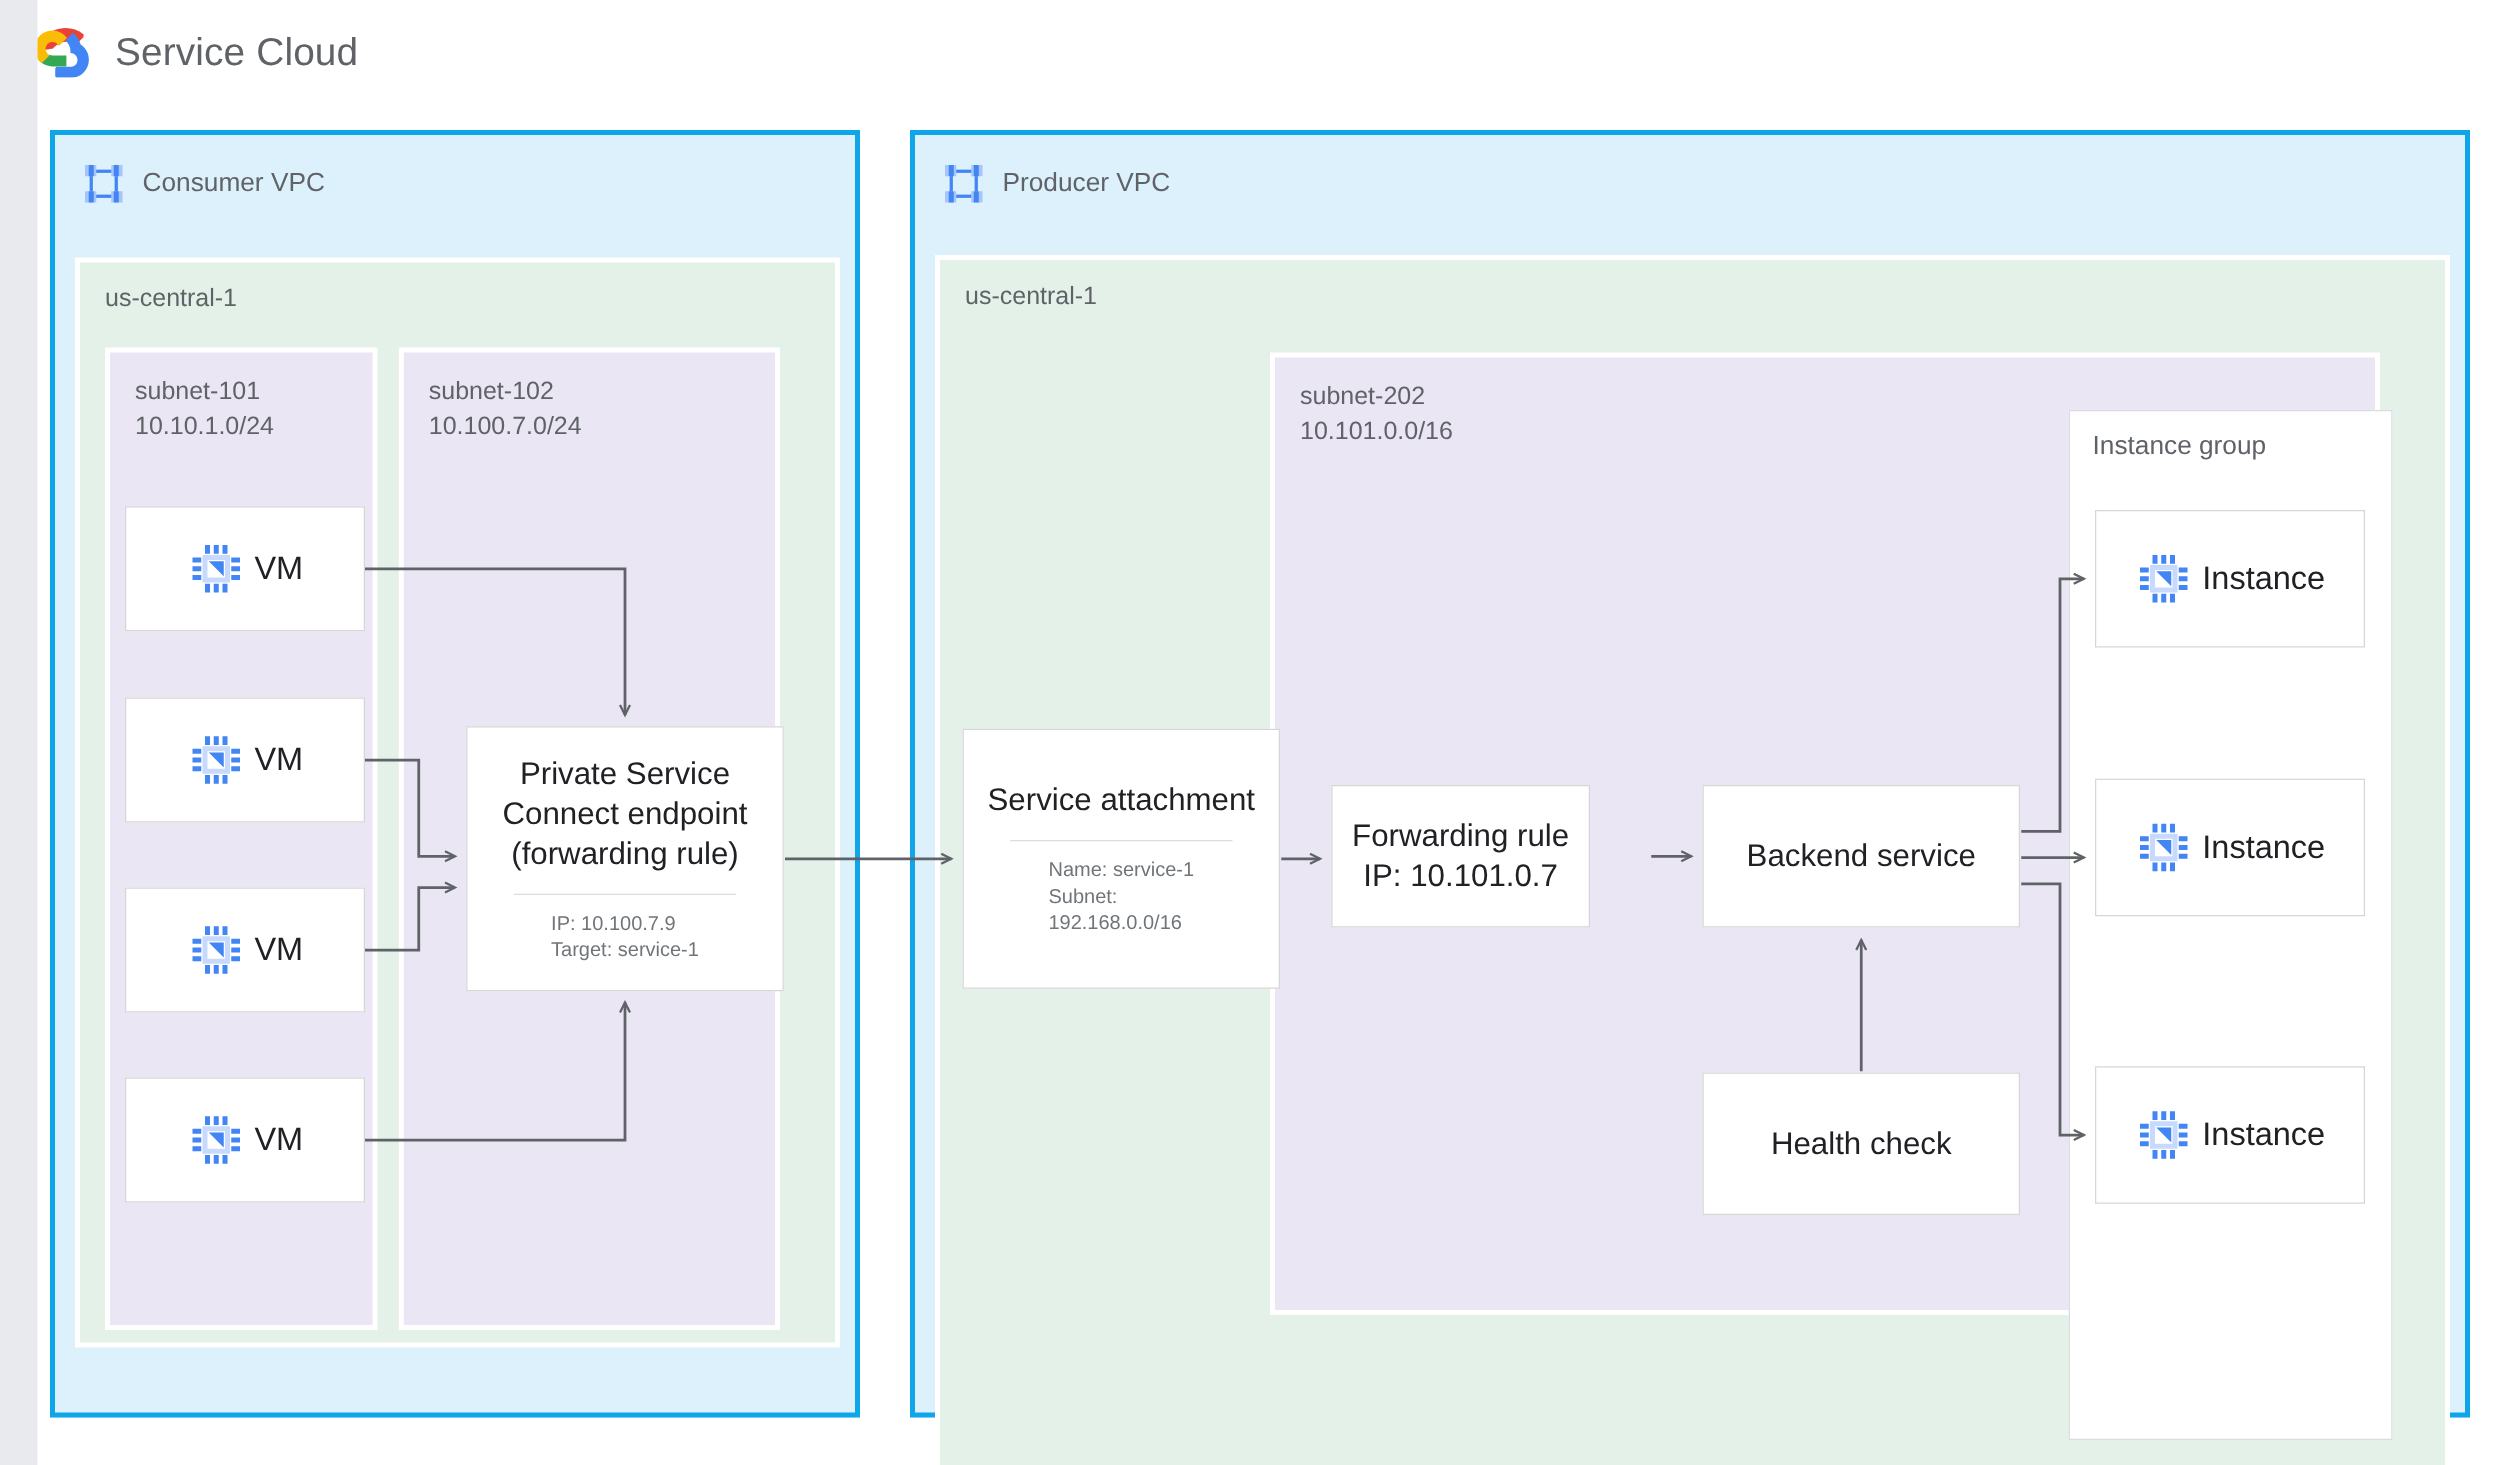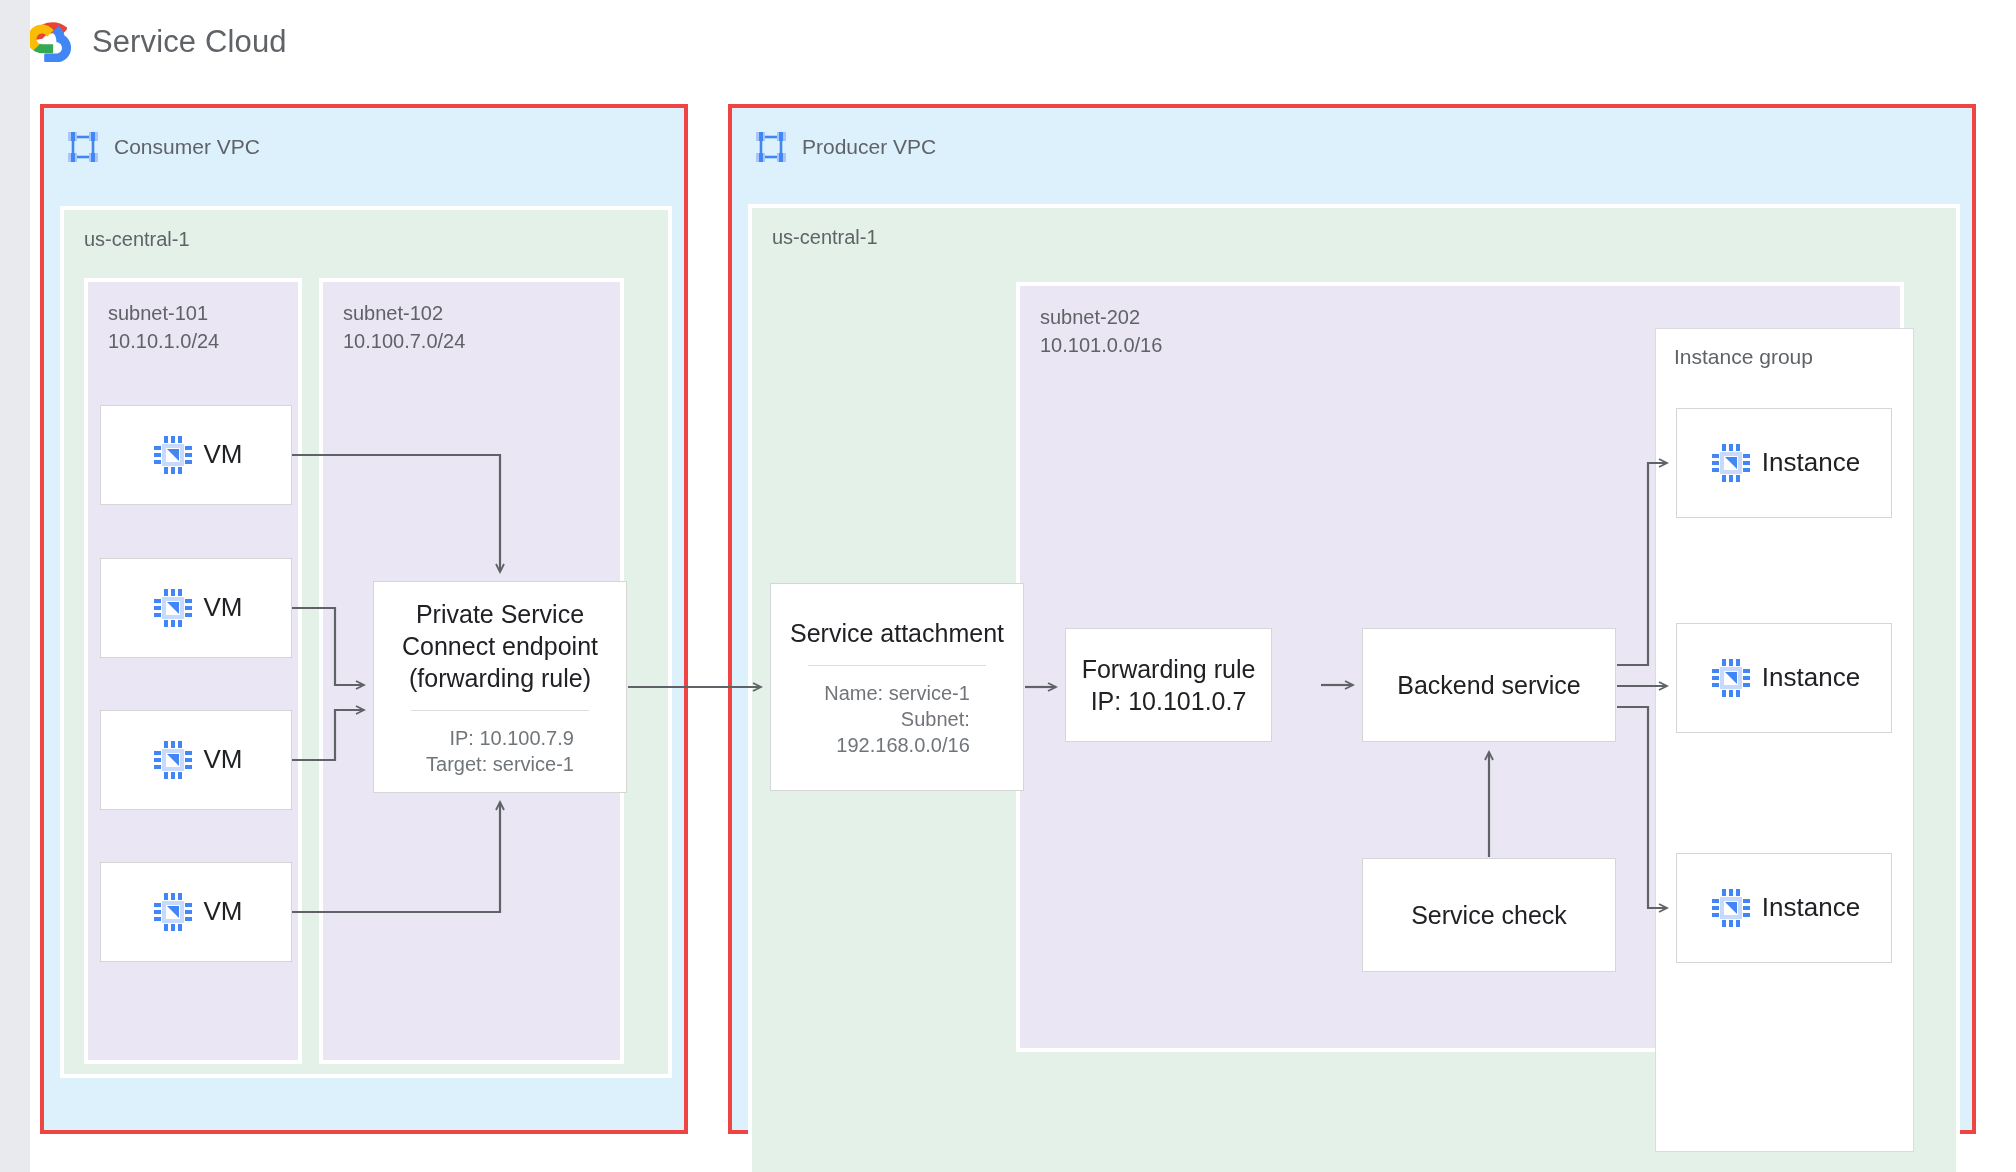--- a/index.html
+++ b/index.html
@@ -21,21 +21,21 @@
   
   .brand { position: absolute; left: 0px; top: 22px; display: flex; align-items: center; gap: 16px; }
   .brand-logo { width: 46px; height: 40px; position: relative; flex: none; }
   .brand-text { font-size: 31px; color: #5f6368; letter-spacing: .1px; white-space: nowrap; }
   .brand-text .g2 { margin-left: 9px; }
 
   
   .vpc {
     position: absolute;
     background: #ddf1fd;
-    border: 4px solid #ef4444;
+    border: 4px solid #0ea5e9;
   }
   .vpc-head { position: absolute; left: 22px; top: 22px; display: flex; align-items: center; gap: 14px; }
   .vpc-title { font-size: 21px; color: #5f6368; white-space: nowrap; }
 
   .region {
     position: absolute;
     background: #e3f1e8;
     border: 4px solid #ffffff;
   }
   .region-title { position: absolute; left: 20px; top: 18px; font-size: 20px; color: #5f6368; white-space: nowrap; }
@@ -57,21 +57,21 @@
   }
   .node-label { font-size: 25px; color: #202124; text-align: center; line-height: 1.3; }
 
   .icon-node { gap: 8px; }
   .icon-node .node-label { font-size: 26px; }
 
   
   .card { flex-direction: column; justify-content: center; padding: 10px 12px; }
   .card .card-title { font-size: 25px; color: #202124; text-align: center; line-height: 1.28; }
   .card .rule { width: 78%; height: 1px; background: #dadce0; margin: 16px 0 14px; }
-  .card .card-sub { font-size: 20px; color: #70757a; text-align: right; line-height: 1.3; }
+  .card .card-sub { font-size: 16px; color: #70757a; text-align: left; line-height: 1.3; }
 
   .group-box {
     position: absolute; background: #ffffff; border: 1px solid #dadce0;
   }
   .group-title { position: absolute; left: 18px; top: 16px; font-size: 21px; color: #5f6368; white-space: nowrap; }
 
   
   .conn { position: absolute; left: 0; top: 0; width: 2016px; height: 1172px; pointer-events: none; }
 
   
@@ -291,21 +291,21 @@
       <div>Forwarding rule</div>
       <div>IP: 10.101.0.7</div>
     </div>
   </div>
 
   <div class="node" style="left:1362px; top:628px; width:254px; height:114px;">
     <div class="node-label">Backend service</div>
   </div>
 
   <div class="node" style="left:1362px; top:858px; width:254px; height:114px;">
-    <div class="node-label">Service check</div>
+    <div class="node-label">Health check</div>
   </div>
 
   <div class="group-box" style="left:1655px; top:328px; width:259px; height:824px;">
     <div class="group-title">Instance group</div>
   </div>
 
   <div class="node icon-node" style="left:1676px; top:408px; width:216px; height:110px;">
     <span class="chip">
       <svg viewBox="0 0 46 46" width="46" height="46">
         <rect x="12" y="12" width="22" height="22" fill="#c7dafd"></rect>

